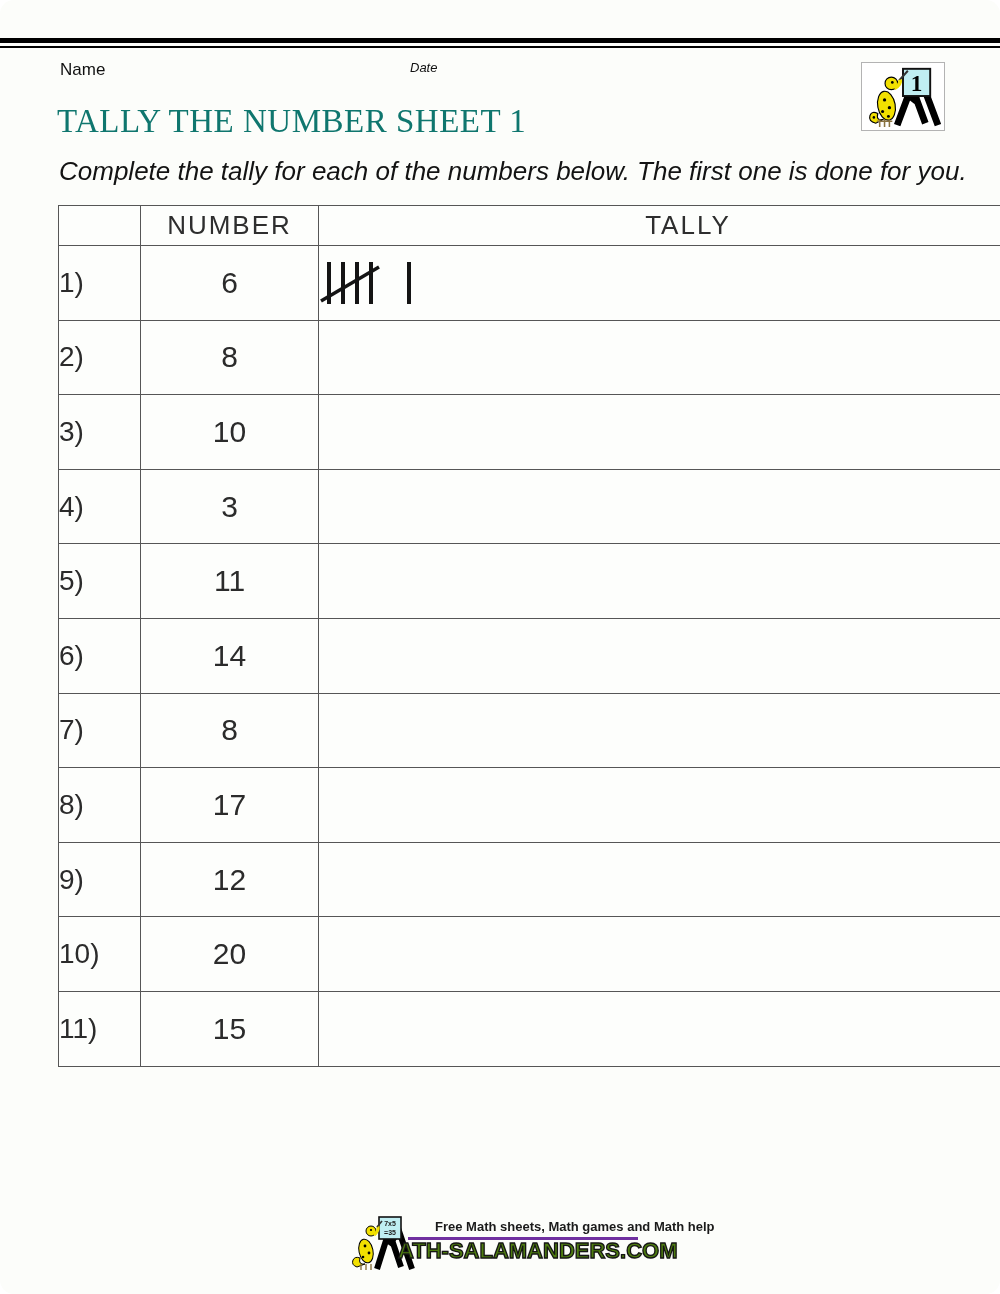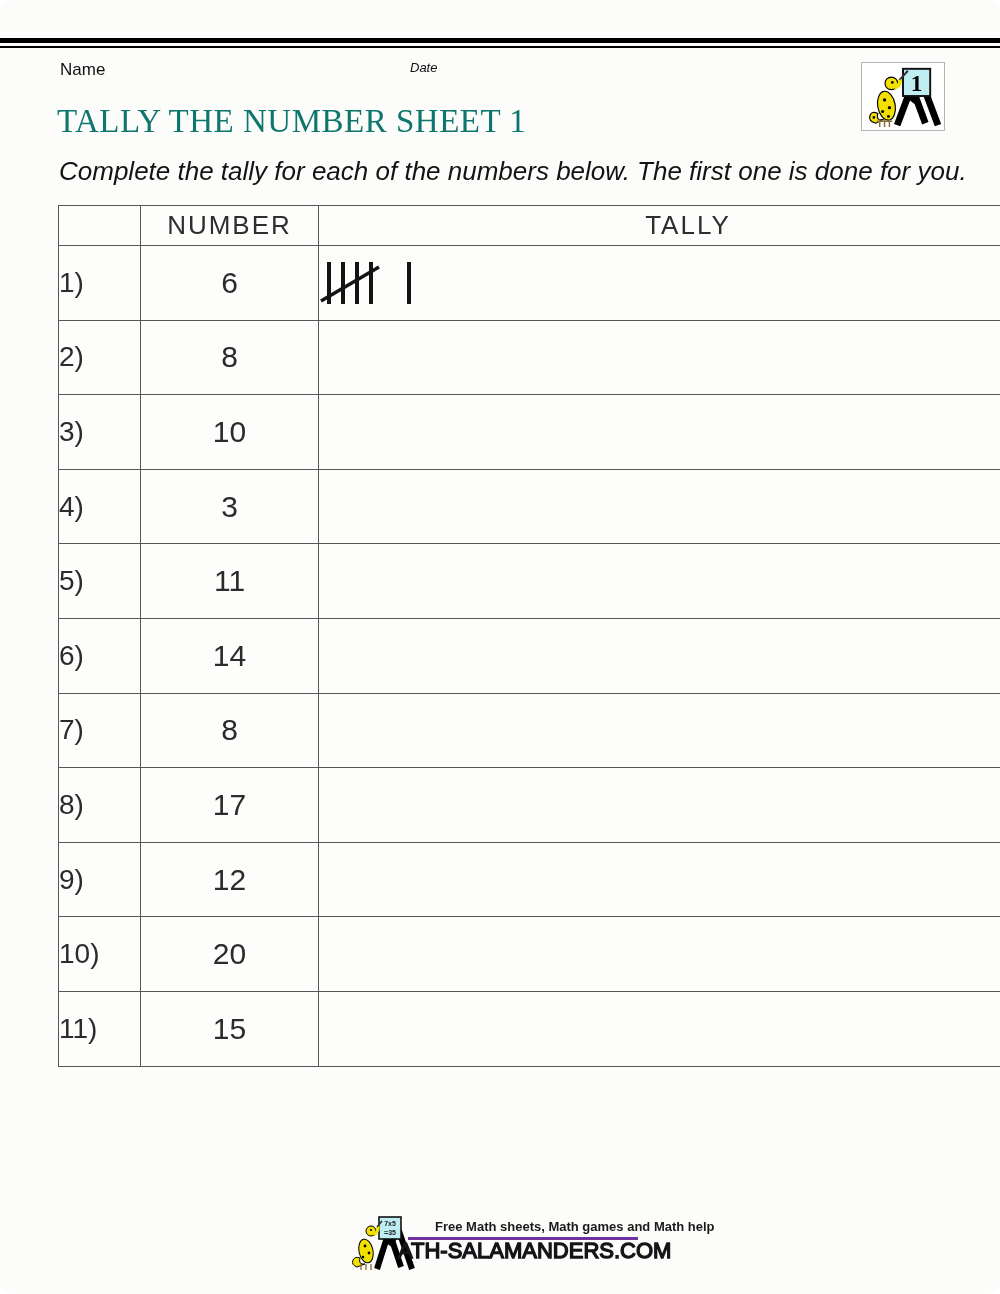--- a/index.html
+++ b/index.html
@@ -56,22 +56,22 @@
   
   .footer-icon { position:absolute; left:349px; top:1213px; width:72px; height:58px; }
   .footer-icon svg { display:block; width:100%; height:100%; }
   .footer-tagline {
     position:absolute; left:411px; top:1219px;
     font-size:13px; font-weight:700; color:#1a1a1a; letter-spacing:0px; white-space:nowrap;padding-left:24px;
   }
   .footer-rule { position:absolute; left:408px; top:1237px; width:230px; height:3px; }
   .footer-site {
     position:absolute; left:398px; top:1238px;
-    font-size:22px; font-weight:400; letter-spacing:0px; white-space:nowrap;
-    color:#0f172a; -webkit-text-stroke:1.3px #151515;
+    font-size:22px; font-weight:700; letter-spacing:0px; white-space:nowrap;
+    color:#4d7c0f; -webkit-text-stroke:1.3px #151515;
     text-shadow:0 0 1px #151515;
   }
 </style>
 </head>
 <body>
 
 <div class="page">
 
   <div class="top-bar"></div>
 

